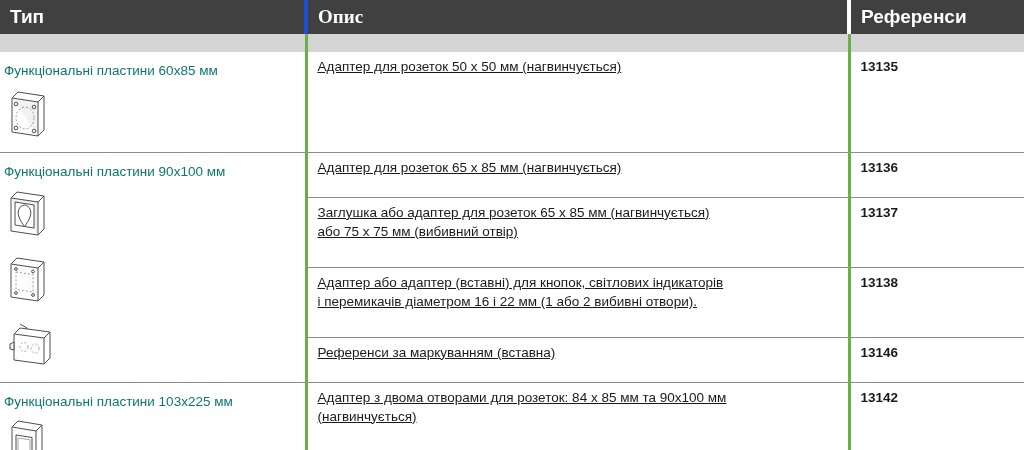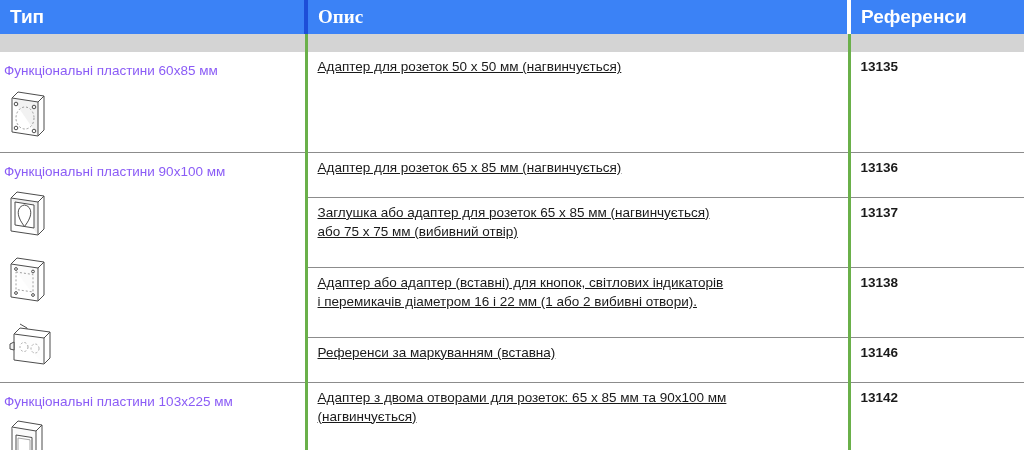--- a/index.html
+++ b/index.html
@@ -16,21 +16,21 @@
   }
 
   .catalog-table {
     width: 1024px;
     border-collapse: collapse;
     table-layout: fixed;
   }
 
   
   .thead-row th {
-    background: #3b82f6;
+    background: #404040;
     color: #ffffff;
     font-size: 19px;
     font-weight: bold;
     text-align: left;
     vertical-align: middle;
     height: 34px;
     padding: 0 0 0 10px;
     border: 0;
   }
   .thead-row th.col-type   { width: 294px; }
@@ -73,21 +73,21 @@
   
   .data-row.first > td {
     border-top: 0;
   }
 
   .type-label {
     display: block;
     font-size: 13.5px;
     line-height: 1.35;
     padding: 4px 0 2px 2px;
-    color: #8b5cf6;
+    color: #0f766e;
   }
 
   .figures {
     display: block;
     padding: 4px 0 0 4px;
   }
   .figure {
     display: block;
     margin: 0 0 10px 0;
   }
@@ -240,20 +240,20 @@
               </g>
               <g fill="none" stroke="#8f8f8f" stroke-width="0.8">
                 <path d="M12 21 L24 22.8 L24 36 L12 34.2 Z"></path>
                 <path d="M12 47 L24 48.8 L24 62 L12 60.2 Z"></path>
               </g>
             </svg>
           </span>
         </span>
       </td>
       <td class="cell-desc">
-        <span class="desc-line">Адаптер з двома отворами для розеток: 65 x 85 мм та 90x100 мм</span>
+        <span class="desc-line">Адаптер з двома отворами для розеток: 84 x 85 мм та 90x100 мм</span>
         <span class="desc-line">(нагвинчується)</span>
       </td>
       <td class="cell-ref">13142</td>
     </tr>
 
   </tbody>
 </table>
 
 </body></html>

